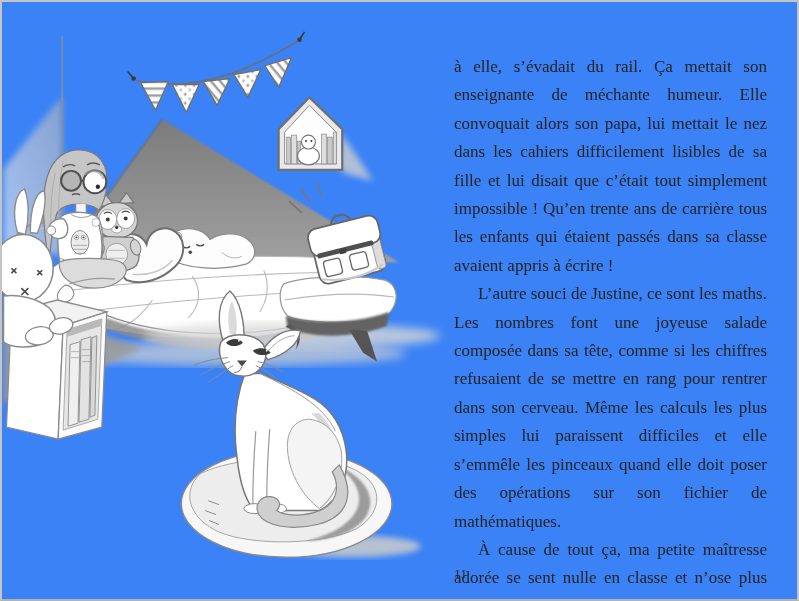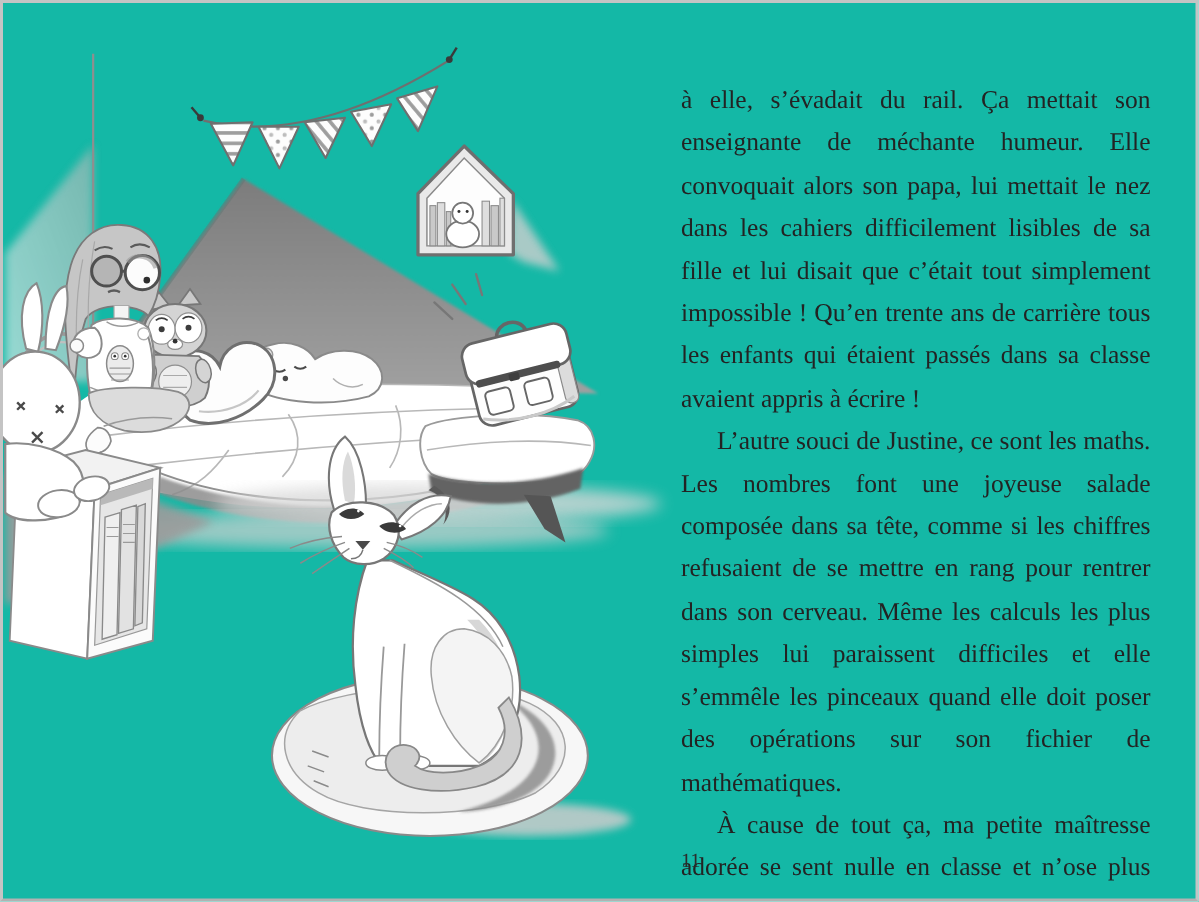--- a/index.html
+++ b/index.html
@@ -2,21 +2,21 @@
 <html lang="fr"><head>
 <meta charset="utf-8">
 <style>
   html,body{margin:0;padding:0;background:#ffffff;}
   .frame{
     position:relative;
     width:799px;height:601px;
     box-sizing:border-box;
     border:2px solid #c4c4c4;
     border-bottom-color:#b2b2b2;
-    background:#14b8a6;
+    background:#3b82f6;
     overflow:hidden;
     font-family:"Liberation Serif","DejaVu Serif",serif;
   }
   .illustration{
     position:absolute;left:0;top:0;width:450px;height:597px;margin:0;
   }
   .textcol{
     position:absolute;left:452px;top:51px;width:313px;
     color:#232323;
   }

